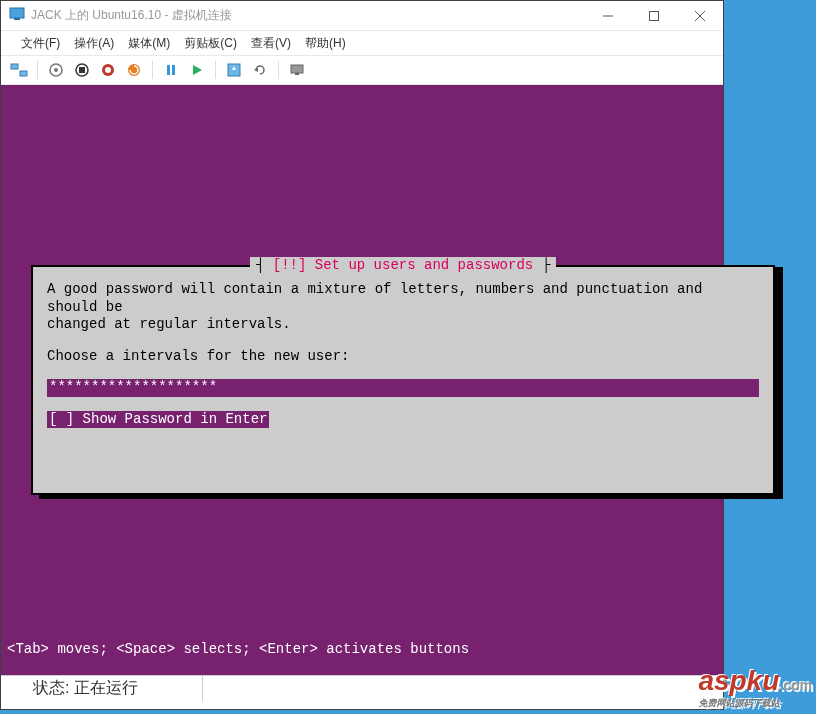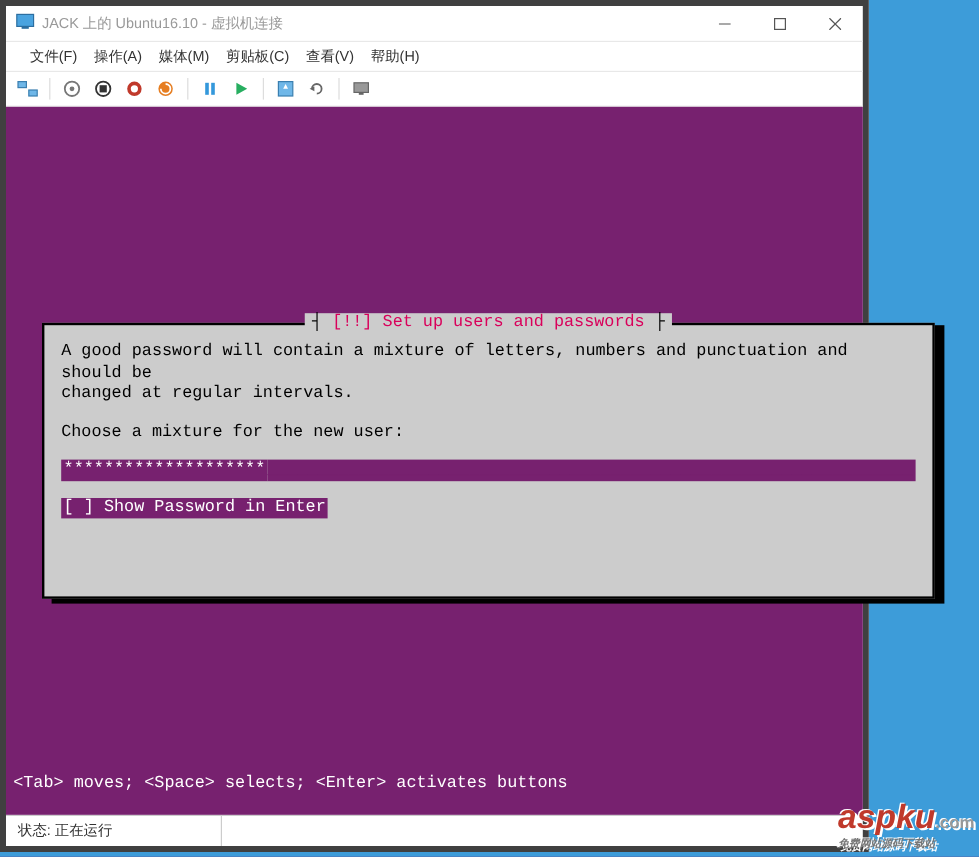--- a/index.html
+++ b/index.html
@@ -8,21 +8,21 @@
   height: 714px;
   background: #3d9cd9;
   font-family: "Segoe UI", Tahoma, sans-serif;
   position: relative;
   overflow: hidden;
 }
 .window {
   width: 724px;
   height: 710px;
   background: #fff;
-  border: 5px solid #404040;
+  border: 1px solid #404040;
   position: relative;
 }
 .titlebar {
   height: 30px;
   display: flex;
   align-items: center;
   padding: 0 0 0 8px;
   font-size: 12px;
   color: #999;
   border-bottom: 1px solid #e8e8e8;
@@ -136,22 +136,23 @@
   left: 0; bottom: 16px;
   color: #fff;
   padding: 2px 6px;
   font-size: 14px;
 }
 .statusbar {
   height: 26px;
   border-top: 1px solid #ccc;
   display: flex;
   align-items: flex-end;
-  font-size: 12px;
+  font-size: 16px;
   color: #333;
+  padding-left: 22px;
 }
 .status-cell {
   padding: 0 10px;
   border-right: 1px solid #ccc;
   height: 100%;
   display: flex;
   align-items: center;
   min-width: 180px;
 }
 .watermark {
@@ -288,21 +289,21 @@
   <div class="vm-screen">
     <div class="dialog-shadow"></div>
     <div class="dialog">
       <div class="dialog-title">
         <span class="brackets">┤ </span><span>[!!] </span><span>Set up users and passwords</span><span class="brackets"> ├</span>
       </div>
       <div class="dialog-body">
         <div>A good password will contain a mixture of letters, numbers and punctuation and should be</div>
         <div>changed at regular intervals.</div>
         <div style="height:14px"></div>
-        <div>Choose a mixture for the new user:</div>
+        <div>Choose a intervals for the new user:</div>
         <div class="pw-row">
           <span class="pw-stars">********************</span>
           <span class="pw-rest">________________________________________________________________</span>
         </div>
         <div class="showpw">[ ] Show Password in Enter</div>
       </div>
     </div>
     <div class="hint-bar">&lt;Tab&gt; moves; &lt;Space&gt; selects; &lt;Enter&gt; activates buttons</div>
   </div>
 

